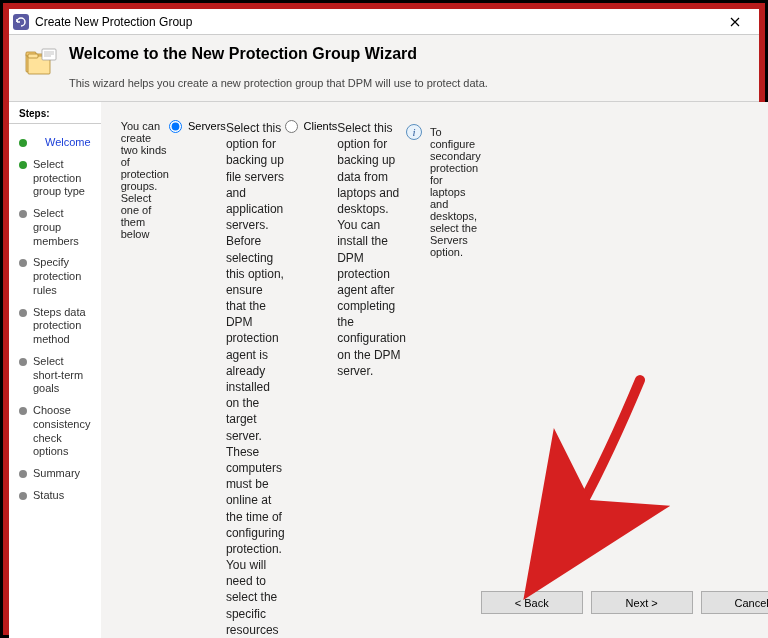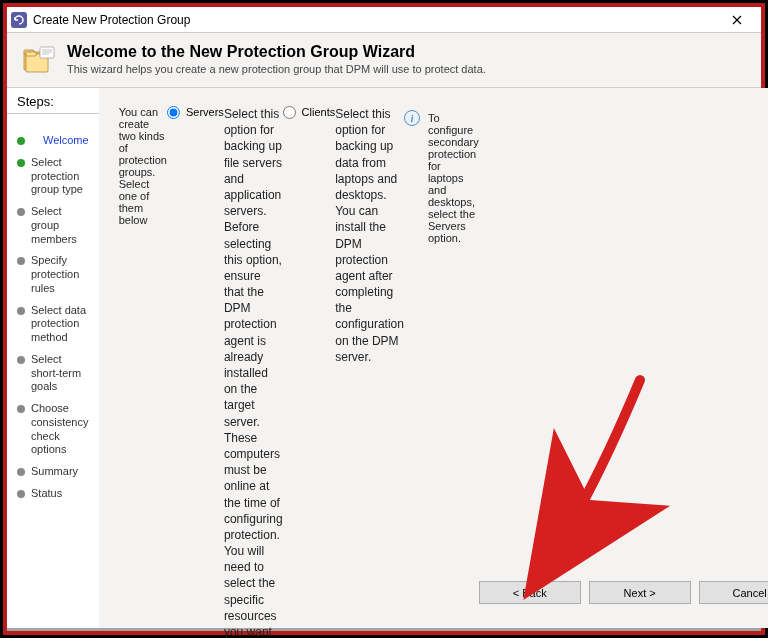--- a/index.html
+++ b/index.html
@@ -7,22 +7,22 @@
       font-family: "Segoe UI", Tahoma, sans-serif;
       font-size: 11px;
       background: #000;
       width: 768px;
       height: 638px;
       position: relative;
     }
     .outer-border {
       position: absolute;
       top: 3px; left: 3px; right: 3px; bottom: 3px;
-      background: #a3a3a3;
-      border: 4px solid #b91c1c;
+      background: #b91c1c;
+      border: 6px solid #b91c1c;
     }
     .titlebar {
       height: 26px;
       display: flex;
       align-items: center;
       border-bottom: 1px solid #ccc;
       padding: 0 4px;
       background: #fff;
     }
     .title-icon {
@@ -53,42 +53,42 @@
     .header-icon {
       width: 32px; height: 30px;
       margin-right: 12px;
       margin-top: 2px;
       flex-shrink: 0;
     }
     .header-title {
       font-size: 16px;
       font-weight: bold;
       color: #000;
-      margin-bottom: 2px;
+      margin-bottom: 14px;
     }
     .header-sub {
       font-size: 11px;
       color: #444;
     }
     .body {
       display: flex;
       height: calc(100% - 26px - 58px);
     }
     .sidebar {
       width: 176px;
       background: #fff;
       border-right: 0;
       padding: 4px 0;
     }
     .steps-label {
-      font-weight: normal;
+      font-weight: bold;
       padding: 2px 10px 4px 10px;
       border-bottom: 1px solid #ccc;
-      margin-bottom: 16px;
-      font-size: 13px;
+      margin-bottom: 8px;
+      font-size: 10px;
     }
     .step {
       display: flex;
       align-items: flex-start;
       padding: 4px 10px 4px 10px;
       font-size: 11px;
       color: #333;
       line-height: 1.25;
       cursor: default;
     }
@@ -226,21 +226,21 @@
       <div class="step">
           <span class="bullet"></span>
           <span>Select group members</span>
         </div>
       <div class="step">
           <span class="bullet"></span>
           <span>Specify protection rules</span>
         </div>
       <div class="step">
           <span class="bullet"></span>
-          <span>Select data protection method</span>
+          <span>Steps data protection method</span>
         </div>
       <div class="step">
           <span class="bullet"></span>
           <span>Select short-term goals</span>
         </div>
       <div class="step">
           <span class="bullet"></span>
           <span>Choose consistency check options</span>
         </div>
       <div class="step">

